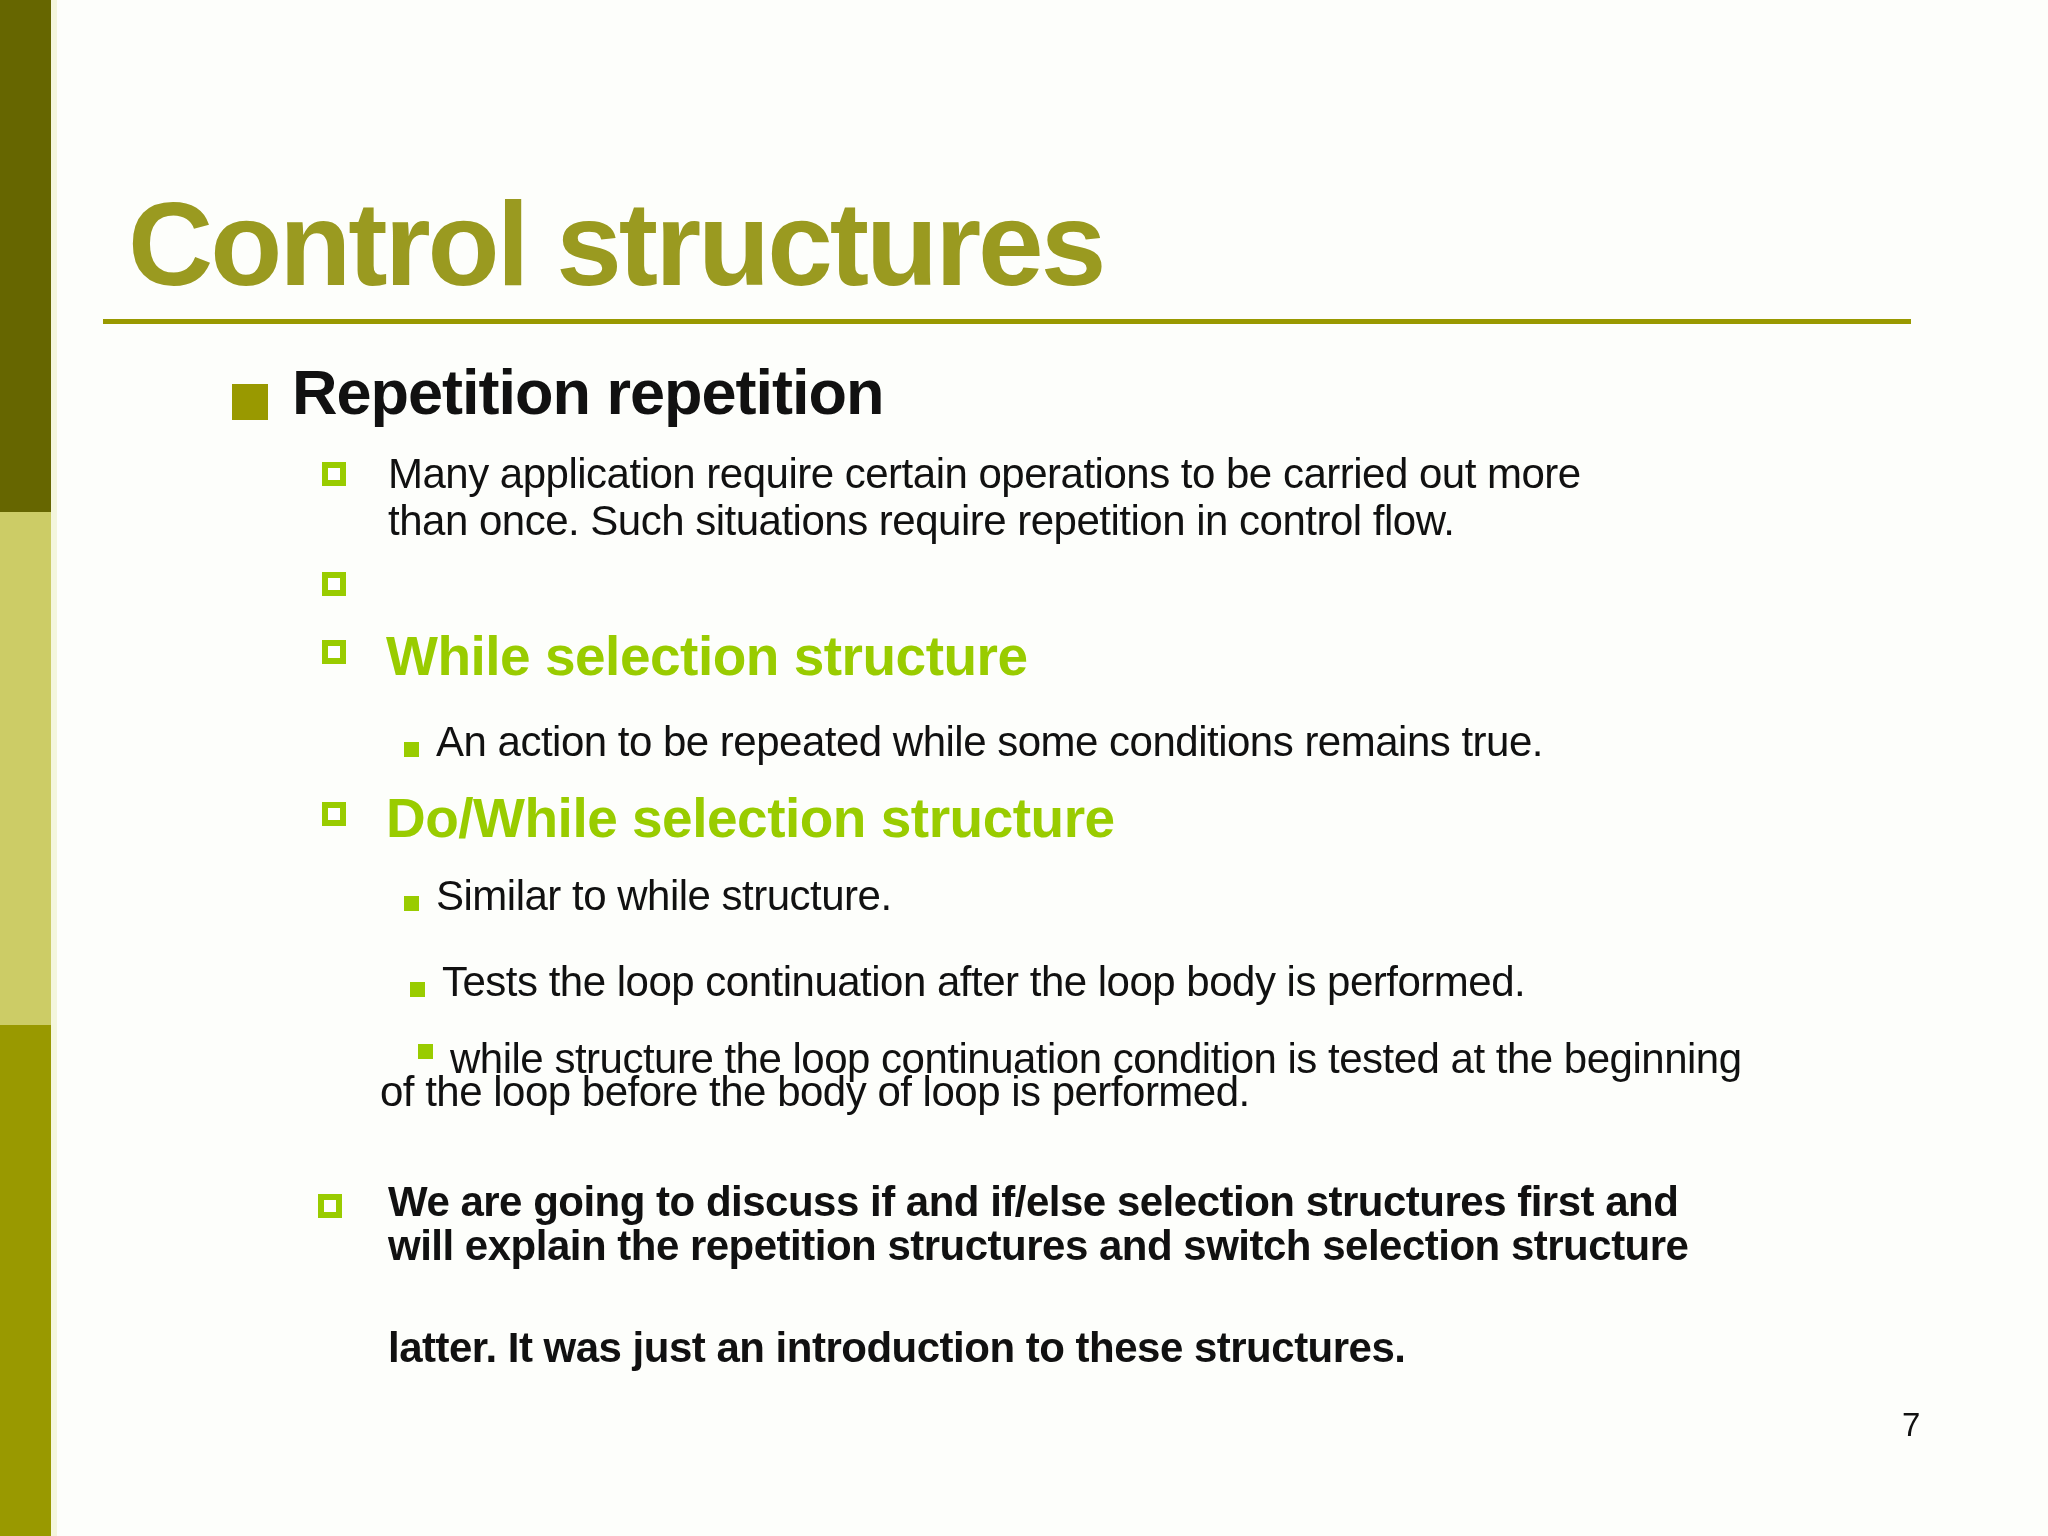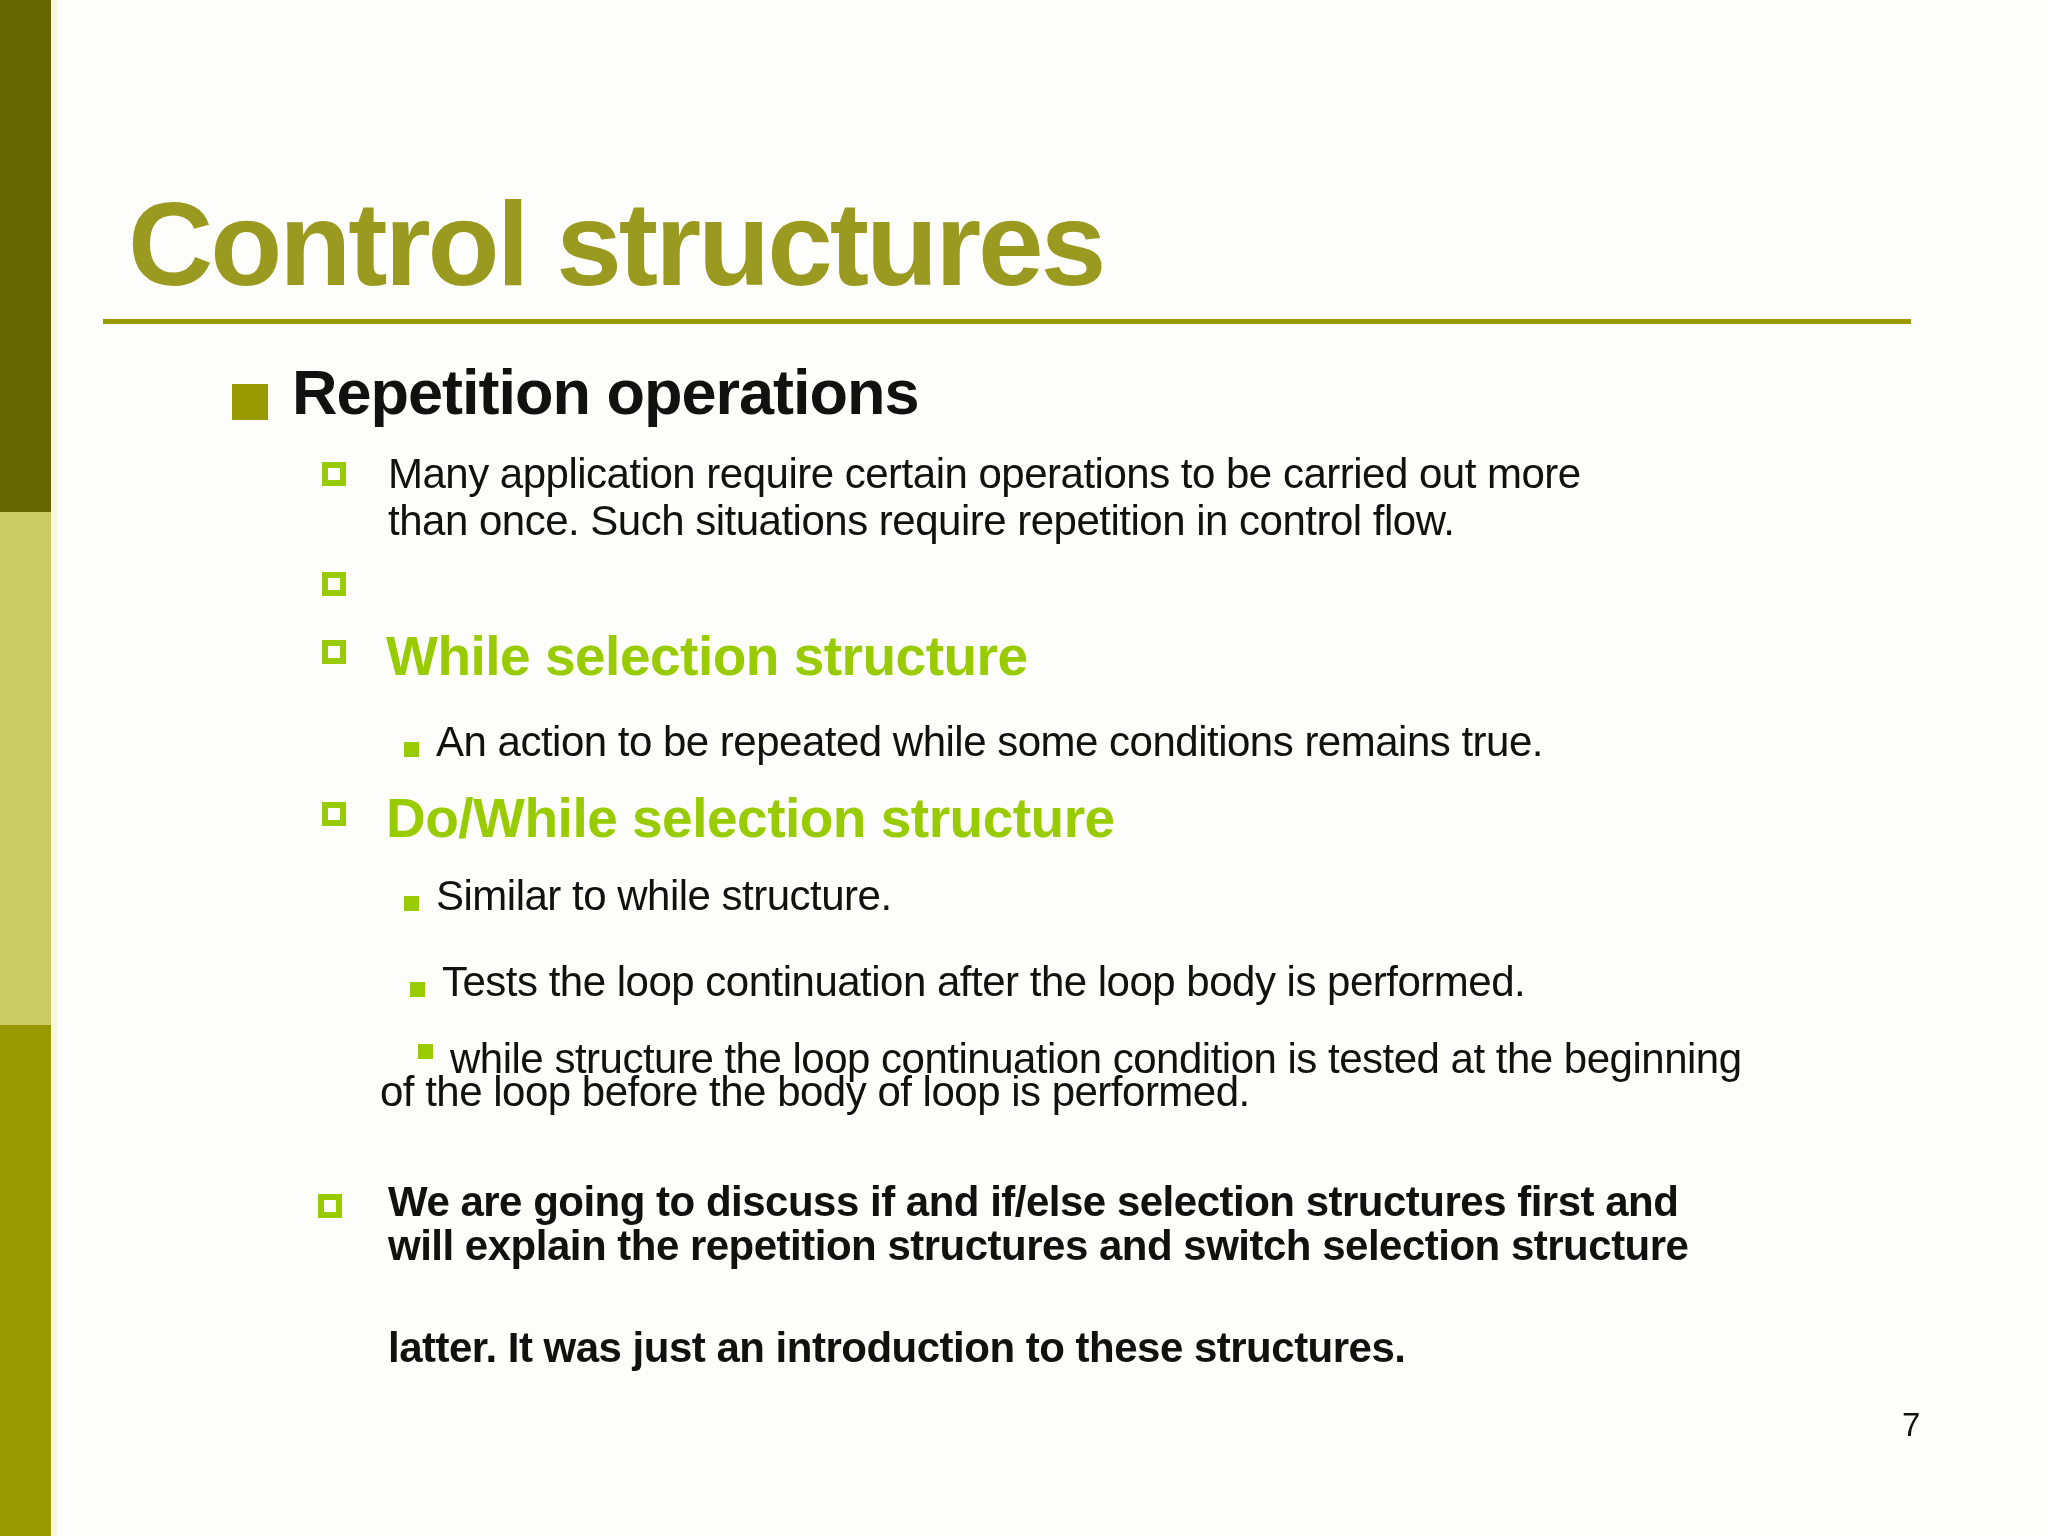--- a/index.html
+++ b/index.html
@@ -70,21 +70,21 @@
 
   <div class="band band1"></div>
   <div class="band band2"></div>
   <div class="band band3"></div>
   <div class="band-sliver"></div>
 
   <div class="slide-title">Control structures</div>
   <div class="title-rule"></div>
 
   <div class="sq-l1" style="left:232px;top:384px;"></div>
-  <div class="h-l1" style="left:292px;top:356px;">Repetition operations</div>
+  <div class="h-l1" style="left:292px;top:356px;">Repetition repetition</div>
 
   <div class="sq-l2" style="left:322px;top:462px;"></div>
   <div class="body-txt" style="left:388px;top:450px;">Many application require certain operations to be carried out more</div>
   <div class="body-txt" style="left:388px;top:497px;">than once. Such situations require repetition in control flow.</div>
 
   <div class="sq-l2" style="left:322px;top:572px;"></div>
 
   <div class="sq-l2" style="left:322px;top:640px;"></div>
   <div class="h-green" style="left:386px;top:624px;">While selection structure</div>
 

